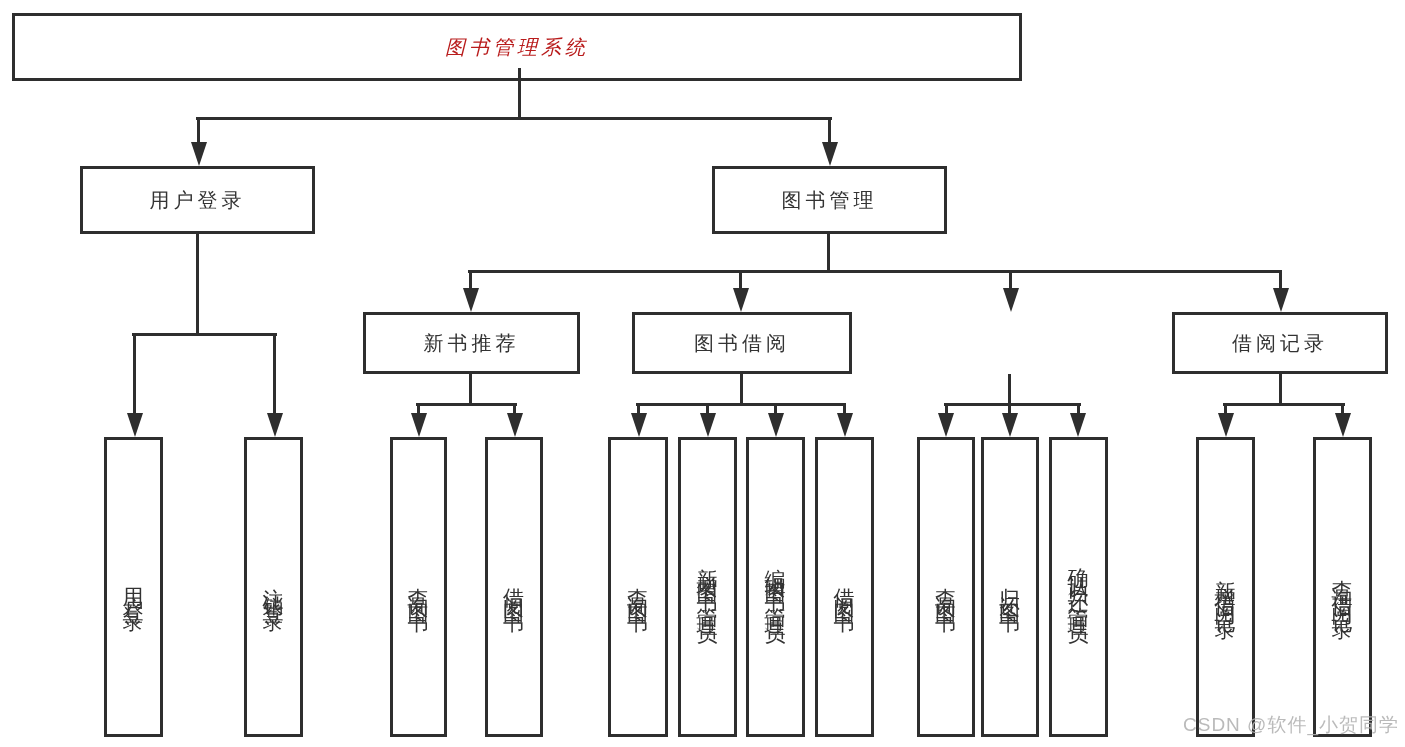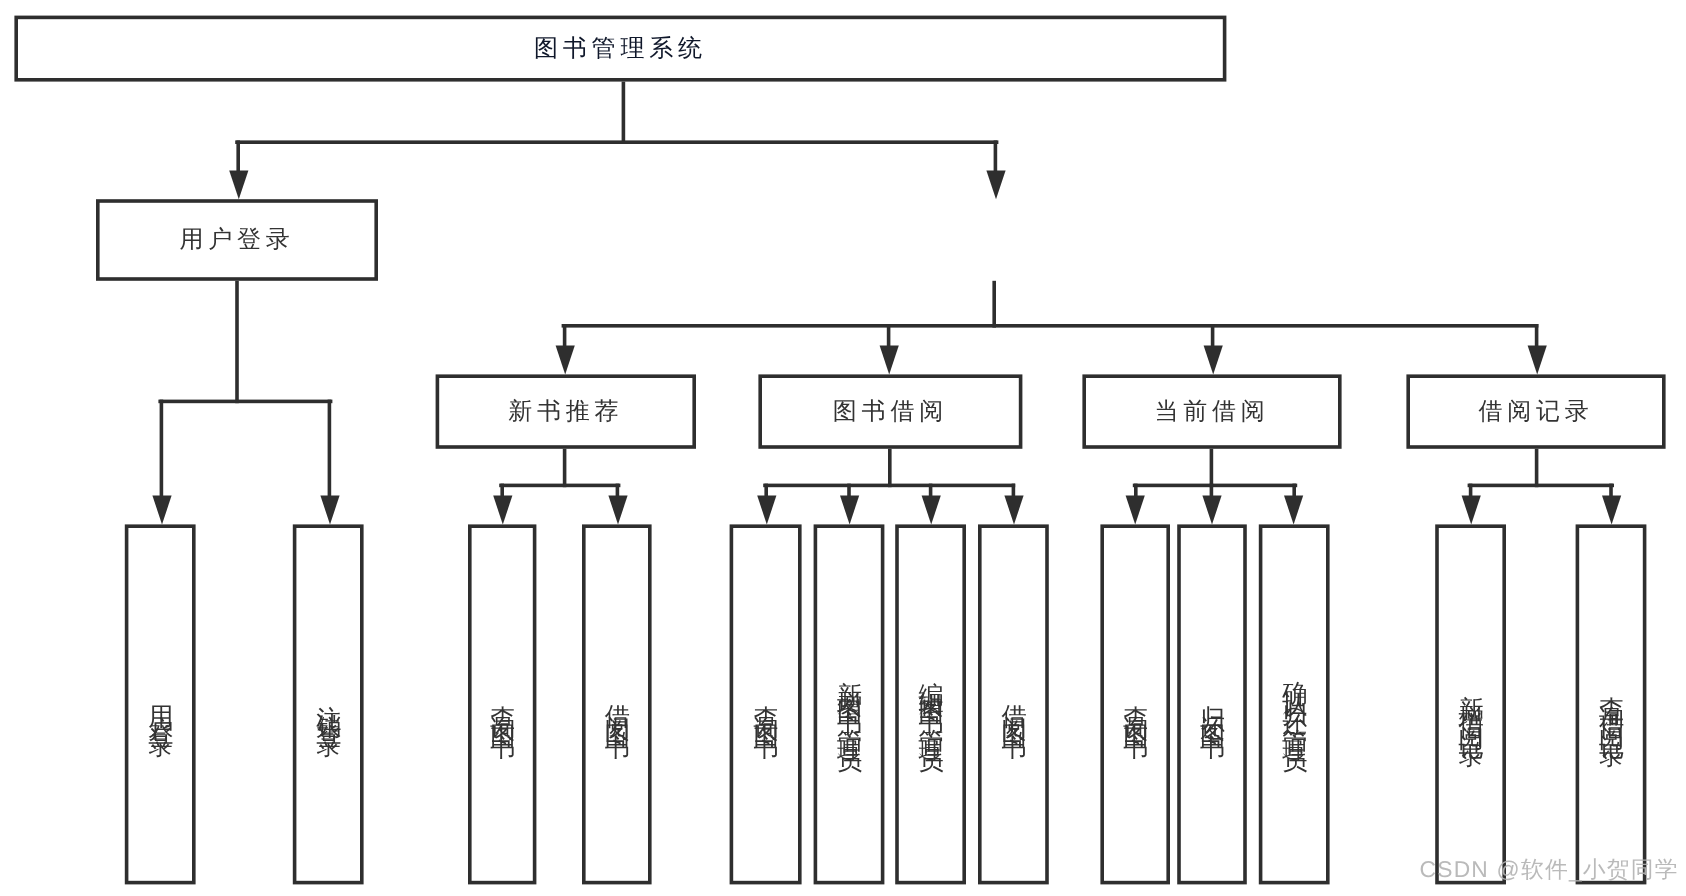--- a/index.html
+++ b/index.html
@@ -29,36 +29,36 @@
     position:absolute; left:1183px; top:712px; z-index:6;
     font-size:19px; letter-spacing:1px; color:rgba(178,178,178,0.9);
     white-space:nowrap;
   }
 </style>
 </head>
 <body>
 
 <div class="canvas">
 
-  <div class="box h" style="left: 12px; top: 13px; width: 1010px; height: 55px; border-color: rgb(46, 46, 46); color: #0f172a;">
+  <div class="box h" style="left: 12px; top: 13px; width: 1010px; height: 68px; border-color: rgb(46, 46, 46); color: #b91c1c; font-style: italic;">
     <span>图书管理系统</span>
   </div>
 
   <div class="box h" style="left: 80px; top: 166px; width: 235px; height: 68px; border-color: rgb(46, 46, 46); color: rgb(51, 51, 51);">
     <span>用户登录</span>
+  </div>
+  <div class="box h" style="left: 712px; top: 166px; width: 235px; height: 68px; border-color: rgb(46, 46, 46); color: rgb(51, 51, 51);">
+    <span>图书管理</span>
   </div>
 
   <div class="box h" style="left: 632px; top: 312px; width: 220px; height: 62px; border-color: rgb(46, 46, 46); color: rgb(51, 51, 51);">
     <span>图书借阅</span>
   </div>
   <div class="box h" style="left: 363px; top: 312px; width: 217px; height: 62px; border-color: rgb(46, 46, 46); color: rgb(51, 51, 51);">
     <span>新书推荐</span>
-  </div>
-  <div class="box h" style="left: 902px; top: 312px; width: 216px; height: 62px; border-color: rgb(46, 46, 46); color: rgb(51, 51, 51);">
-    <span>当前借阅</span>
   </div>
   <div class="box h" style="left: 1172px; top: 312px; width: 216px; height: 62px; border-color: rgb(46, 46, 46); color: rgb(51, 51, 51);">
     <span>借阅记录</span>
   </div>
 
   <div class="box v" style="left: 104px; top: 437px; width: 59px; height: 300px; border-color: rgb(46, 46, 46); color: rgb(51, 51, 51);">
     <span>用户登录</span>
   </div>
   <div class="box v" style="left: 244px; top: 437px; width: 59px; height: 300px; border-color: rgb(46, 46, 46); color: rgb(51, 51, 51);">
     <span>注销登录</span>

